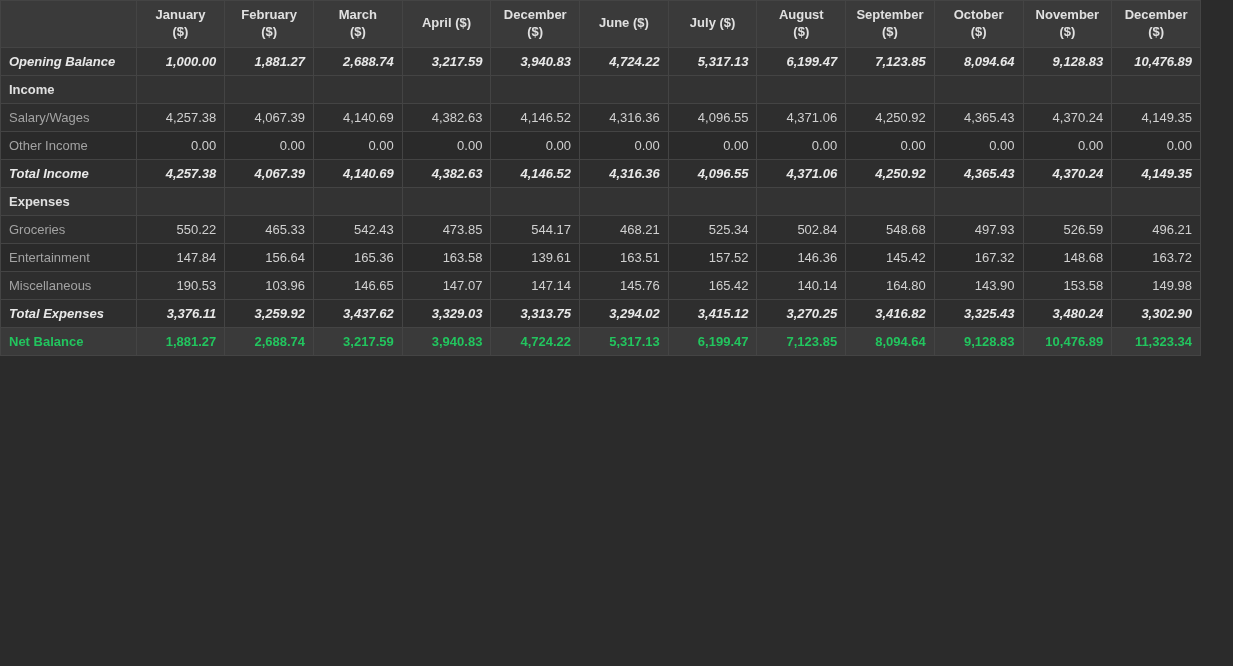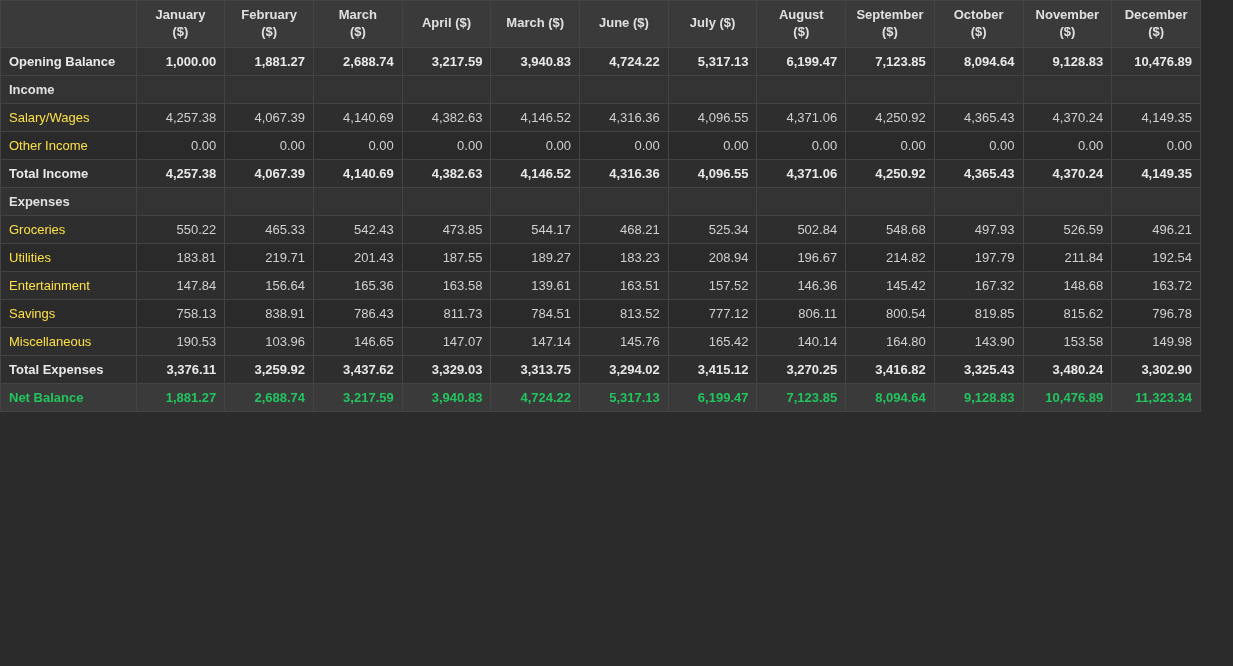--- a/index.html
+++ b/index.html
@@ -33,33 +33,34 @@
       line-height: 1.3;
     }
     thead th.cat-header {
       text-align: left;
     }
     tbody td {
       background: #2e2e2e;
       color: #d0d0d0;
     }
     tbody td:first-child {
-      color: #fde047;
+      color: #a3a3a3;
     }
     
     tr.section-header td {
       background: #333333;
       font-weight: bold;
       color: #e0e0e0;
       margin-top: 30px;
     }
     
     tr.bold-row td {
       font-weight: bold;
       color: #e8e8e8;
+      font-style: italic;
     }
     tr.bold-row td:first-child {
       color: #e8e8e8;
     }
     
     tr.net-balance-row td {
       background: #3a3a3a;
       font-weight: bold;
       color: #22c55e;
     }
@@ -98,21 +99,21 @@
         <col class="month">
         <col class="month">
     </colgroup>
     <thead>
       <tr>
         <th class="cat-header"></th>
         <th>January<br>($)</th>
         <th>February<br>($)</th>
         <th>March<br>($)</th>
         <th>April ($)</th>
-        <th>March ($)</th>
+        <th>December ($)</th>
         <th>June ($)</th>
         <th>July ($)</th>
         <th>August<br>($)</th>
         <th>September<br>($)</th>
         <th>October<br>($)</th>
         <th>November<br>($)</th>
         <th>December<br>($)</th>
       </tr>
     </thead>
     <tbody id="table-body">
@@ -215,63 +216,33 @@
           <td class="num">544.17</td>
           <td class="num">468.21</td>
           <td class="num">525.34</td>
           <td class="num">502.84</td>
           <td class="num">548.68</td>
           <td class="num">497.93</td>
           <td class="num">526.59</td>
           <td class="num">496.21</td>
   </tr>
         <tr class="data-row">
-    <td class="label">Utilities</td>
-    <td class="num">183.81</td>
-          <td class="num">219.71</td>
-          <td class="num">201.43</td>
-          <td class="num">187.55</td>
-          <td class="num">189.27</td>
-          <td class="num">183.23</td>
-          <td class="num">208.94</td>
-          <td class="num">196.67</td>
-          <td class="num">214.82</td>
-          <td class="num">197.79</td>
-          <td class="num">211.84</td>
-          <td class="num">192.54</td>
-  </tr>
-        <tr class="data-row">
     <td class="label">Entertainment</td>
     <td class="num">147.84</td>
           <td class="num">156.64</td>
           <td class="num">165.36</td>
           <td class="num">163.58</td>
           <td class="num">139.61</td>
           <td class="num">163.51</td>
           <td class="num">157.52</td>
           <td class="num">146.36</td>
           <td class="num">145.42</td>
           <td class="num">167.32</td>
           <td class="num">148.68</td>
           <td class="num">163.72</td>
-  </tr>
-        <tr class="data-row">
-    <td class="label">Savings</td>
-    <td class="num">758.13</td>
-          <td class="num">838.91</td>
-          <td class="num">786.43</td>
-          <td class="num">811.73</td>
-          <td class="num">784.51</td>
-          <td class="num">813.52</td>
-          <td class="num">777.12</td>
-          <td class="num">806.11</td>
-          <td class="num">800.54</td>
-          <td class="num">819.85</td>
-          <td class="num">815.62</td>
-          <td class="num">796.78</td>
   </tr>
         <tr class="data-row">
     <td class="label">Miscellaneous</td>
     <td class="num">190.53</td>
           <td class="num">103.96</td>
           <td class="num">146.65</td>
           <td class="num">147.07</td>
           <td class="num">147.14</td>
           <td class="num">145.76</td>
           <td class="num">165.42</td>

